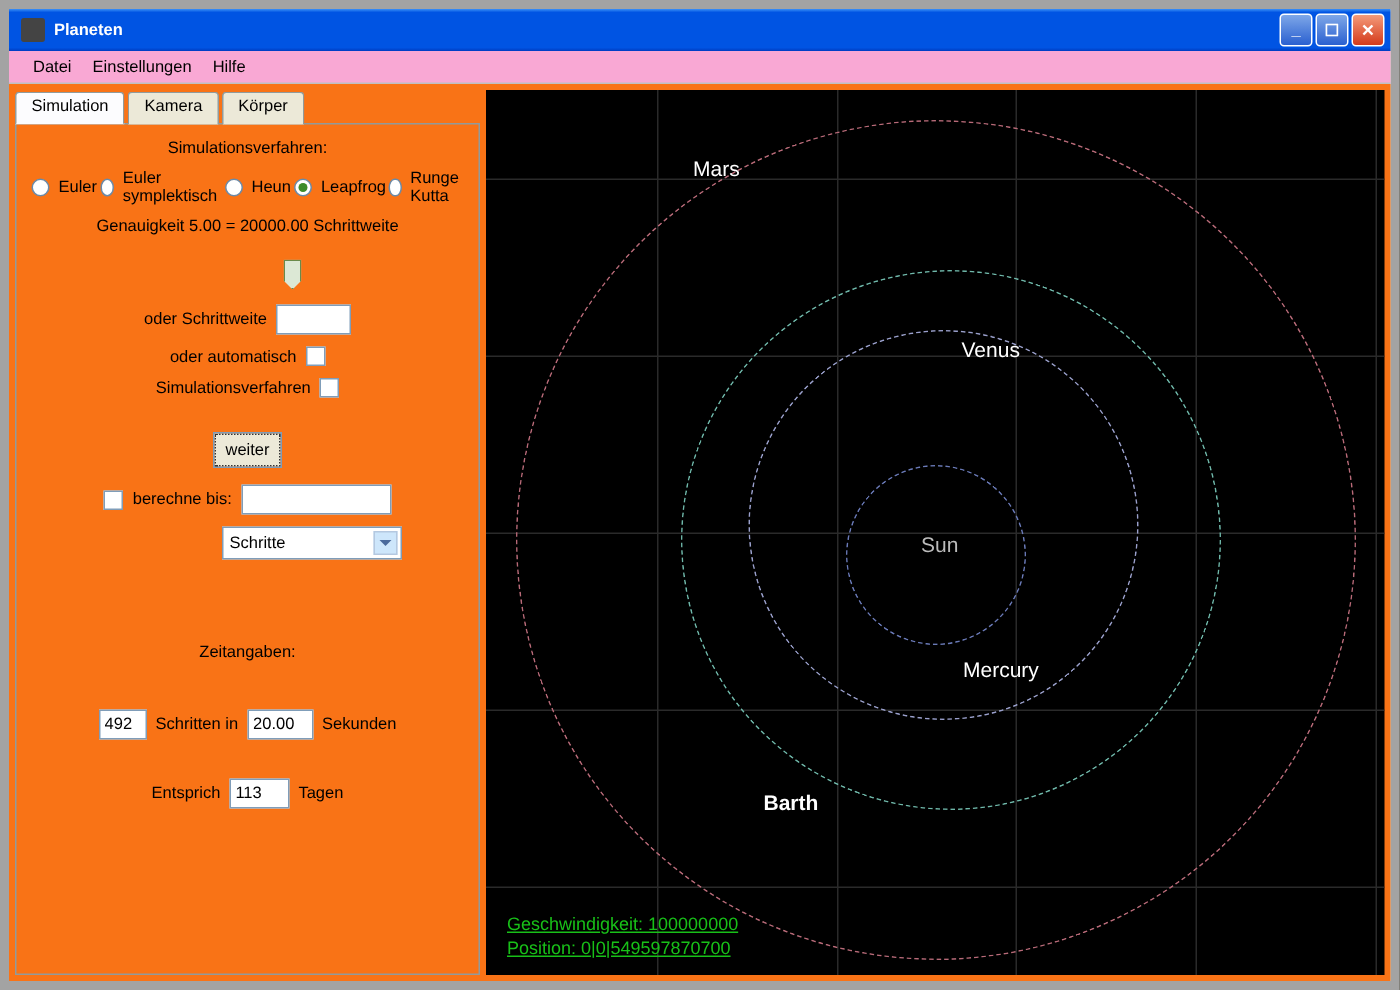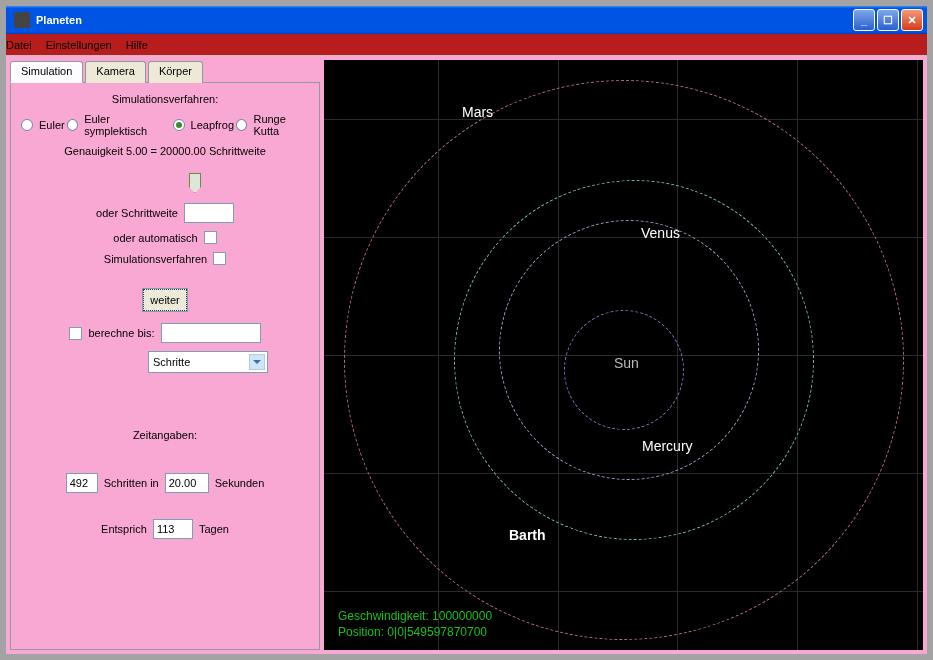--- a/index.html
+++ b/index.html
@@ -24,25 +24,25 @@
   .app-icon { width:16px; height:16px; background:#444; border-radius:2px; }
   .title-buttons { display:flex; gap:2px; }
   .title-btn {
     width:22px; height:22px; border:1px solid #fff; border-radius:3px;
     display:flex; align-items:center; justify-content:center;
     background: linear-gradient(to bottom,#7ea7e8,#2a60d0);
     color:white; font-weight:bold; font-size:11px;
   }
   .title-btn.close { background: linear-gradient(to bottom,#f49b7a,#d43a1b); }
   .menubar {
-    background:#b91c1c; height:22px; display:flex; align-items:center; padding:0 0;
+    background:#f9a8d4; height:22px; display:flex; align-items:center; padding:0 16px;
     border-bottom:1px solid #c0c0c0;
   }
   .menubar span { margin-right:14px; }
-  .content { flex:1; display:flex; background:#f9a8d4; padding:4px; gap:4px; }
+  .content { flex:1; display:flex; background:#f97316; padding:4px; gap:4px; }
   .left-panel { width:310px; display:flex; flex-direction:column; }
   .tabstrip { display:flex; height:22px; }
   .tab {
     padding:3px 10px; border:1px solid #919b9c; background:#ece9d8;
     border-bottom:none; margin-right:2px; border-radius:3px 3px 0 0;
     position:relative; top:1px;
   }
   .tab.active { background:#fcfcfe; z-index:2; border-bottom:1px solid #fcfcfe;}
   .tab-body {
     border:1px solid #919b9c; flex:1; background:#fcfcfe00;
@@ -96,21 +96,21 @@
   .grid-v { width:1px; top:0; bottom:0; }
   .grid-h { height:1px; left:0; right:0; }
   .orbit {
     position:absolute; border:1.5px dashed; border-radius:50%;
     border-left-color:transparent;
   }
   .body-label { position:absolute; color:#fff; font-size:14px; }
   .status-overlay {
     position:absolute; left:14px; bottom:10px; font-size:12px; line-height:16px;
   }
-  .txt-white{color:#fff;} .txt-green{color:#18c018;}
+  .txt-white{color:#fff;} .txt-green{color:#18c018;text-decoration:underline;}
 </style>
 </head>
 <body>
 
 <div class="window">
   <div class="titlebar">
     <div class="titlebar-left">
       <div class="app-icon"></div>
       <span>Planeten</span>
     </div>
@@ -139,20 +139,24 @@
 
         <div>Simulationsverfahren:</div>
         <div class="radio-group">
           <div class="radio-row">
               <span class="radio"></span>
               <span>Euler</span>
             </div>
           <div class="radio-row">
               <span class="radio"></span>
               <span>Euler symplektisch</span>
+            </div>
+          <div class="radio-row">
+              <span class="radio"></span>
+              <span>Heun</span>
             </div>
           <div class="radio-row">
               <span class="radio sel"></span>
               <span>Leapfrog</span>
             </div>
           <div class="radio-row">
               <span class="radio"></span>
               <span>Runge Kutta</span>
             </div>
         </div>

